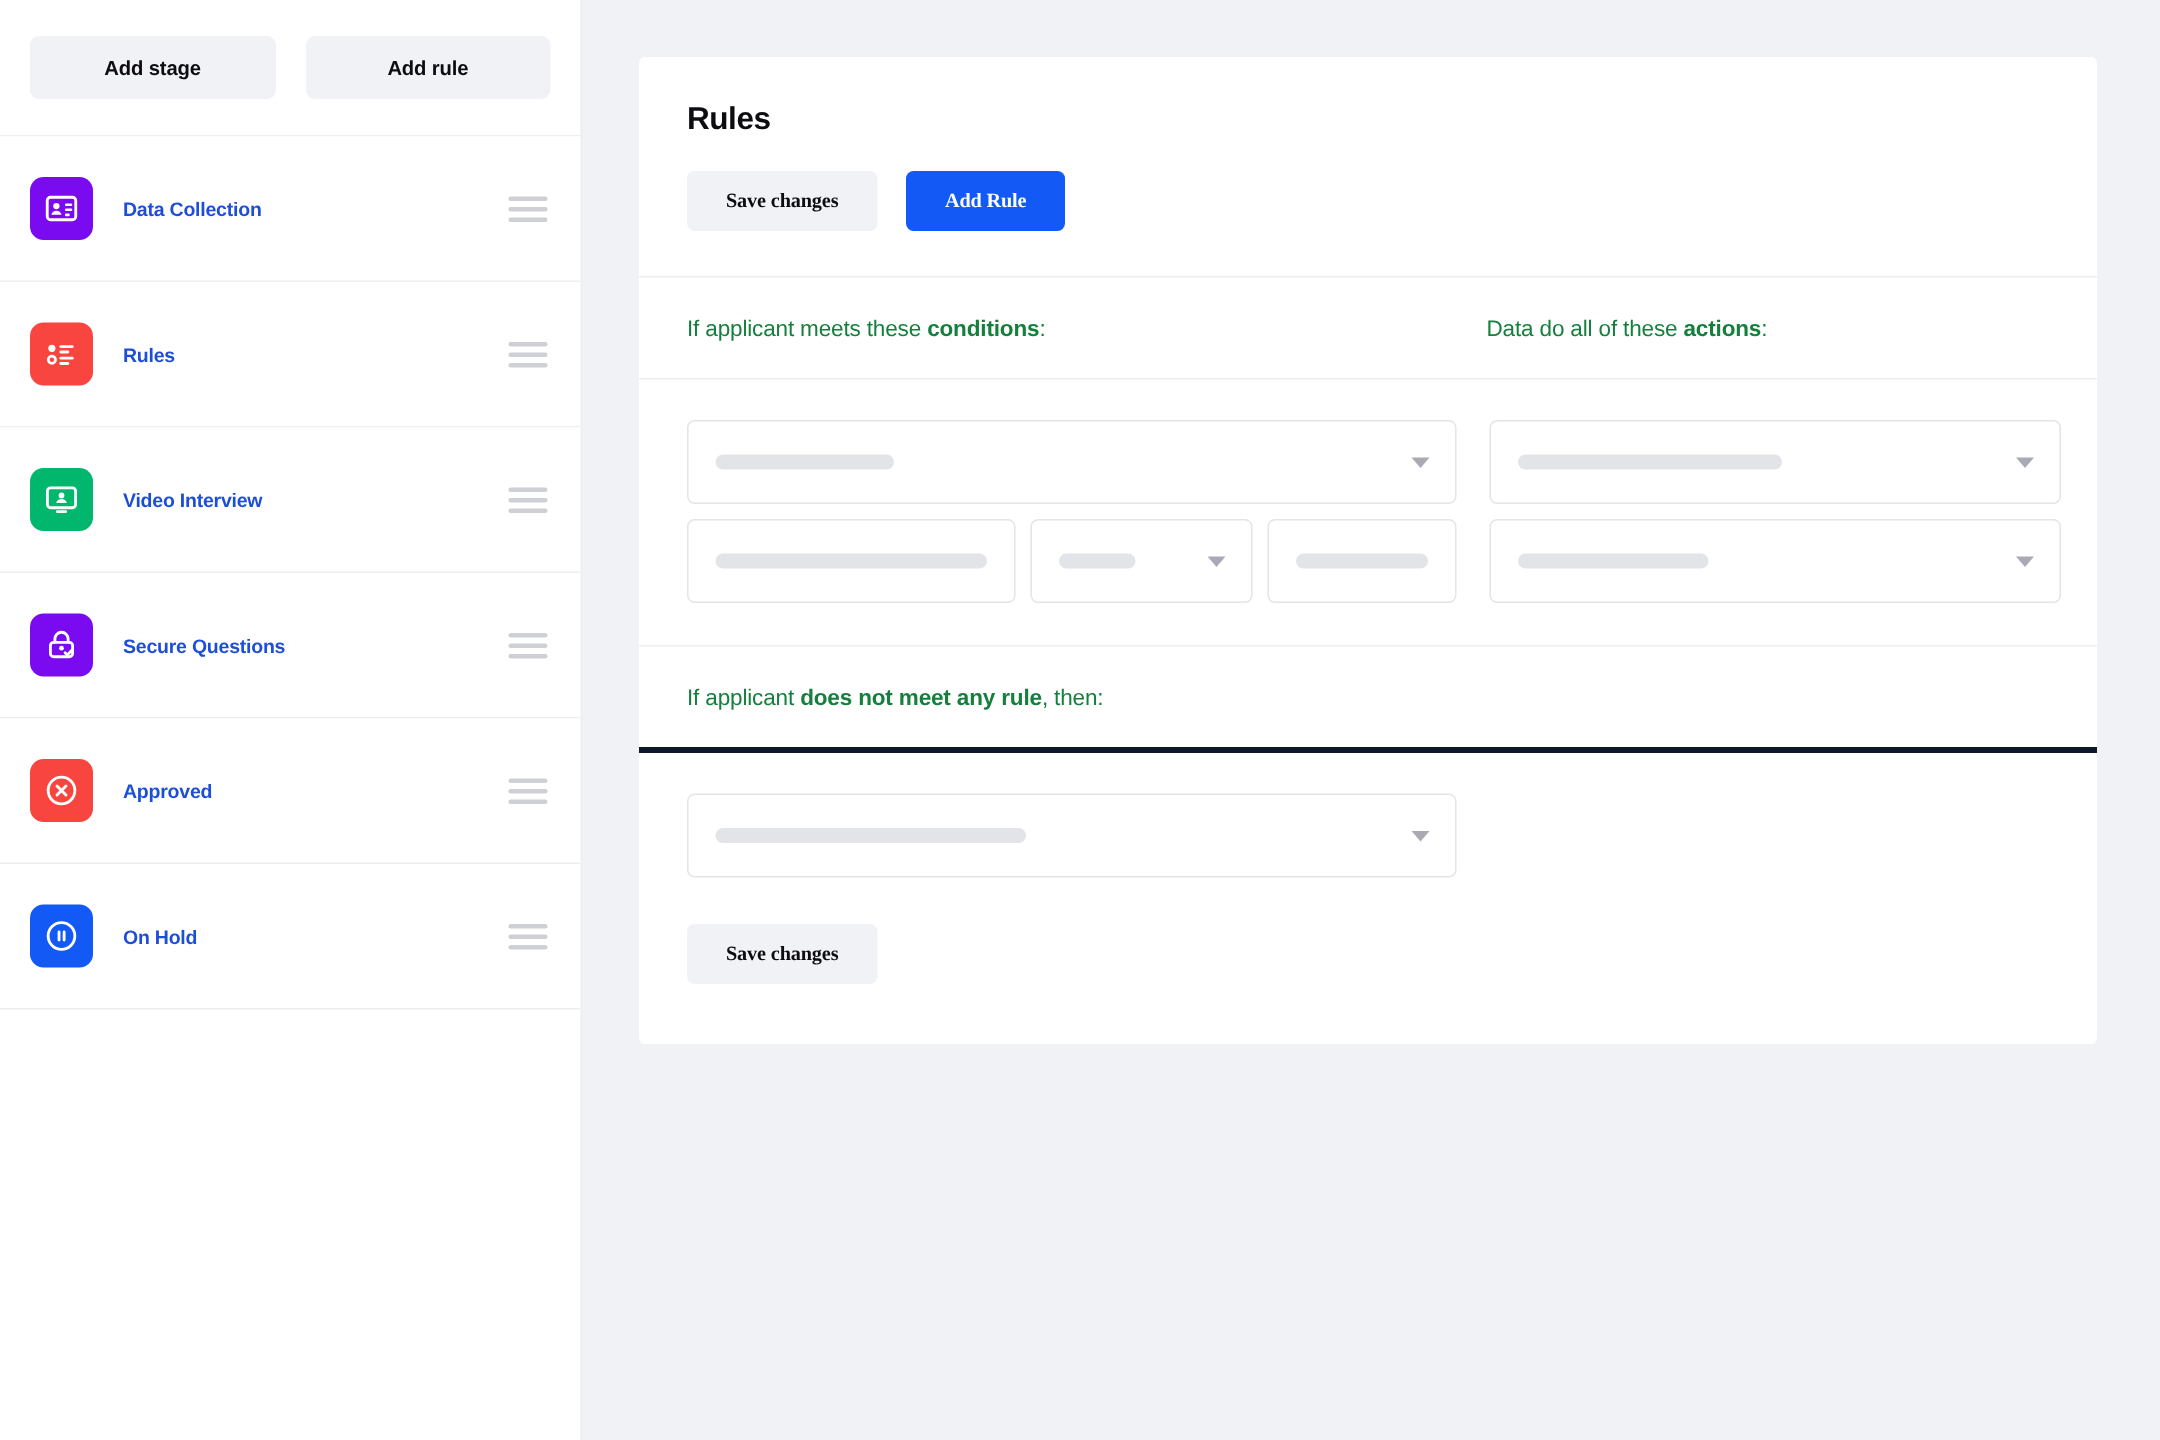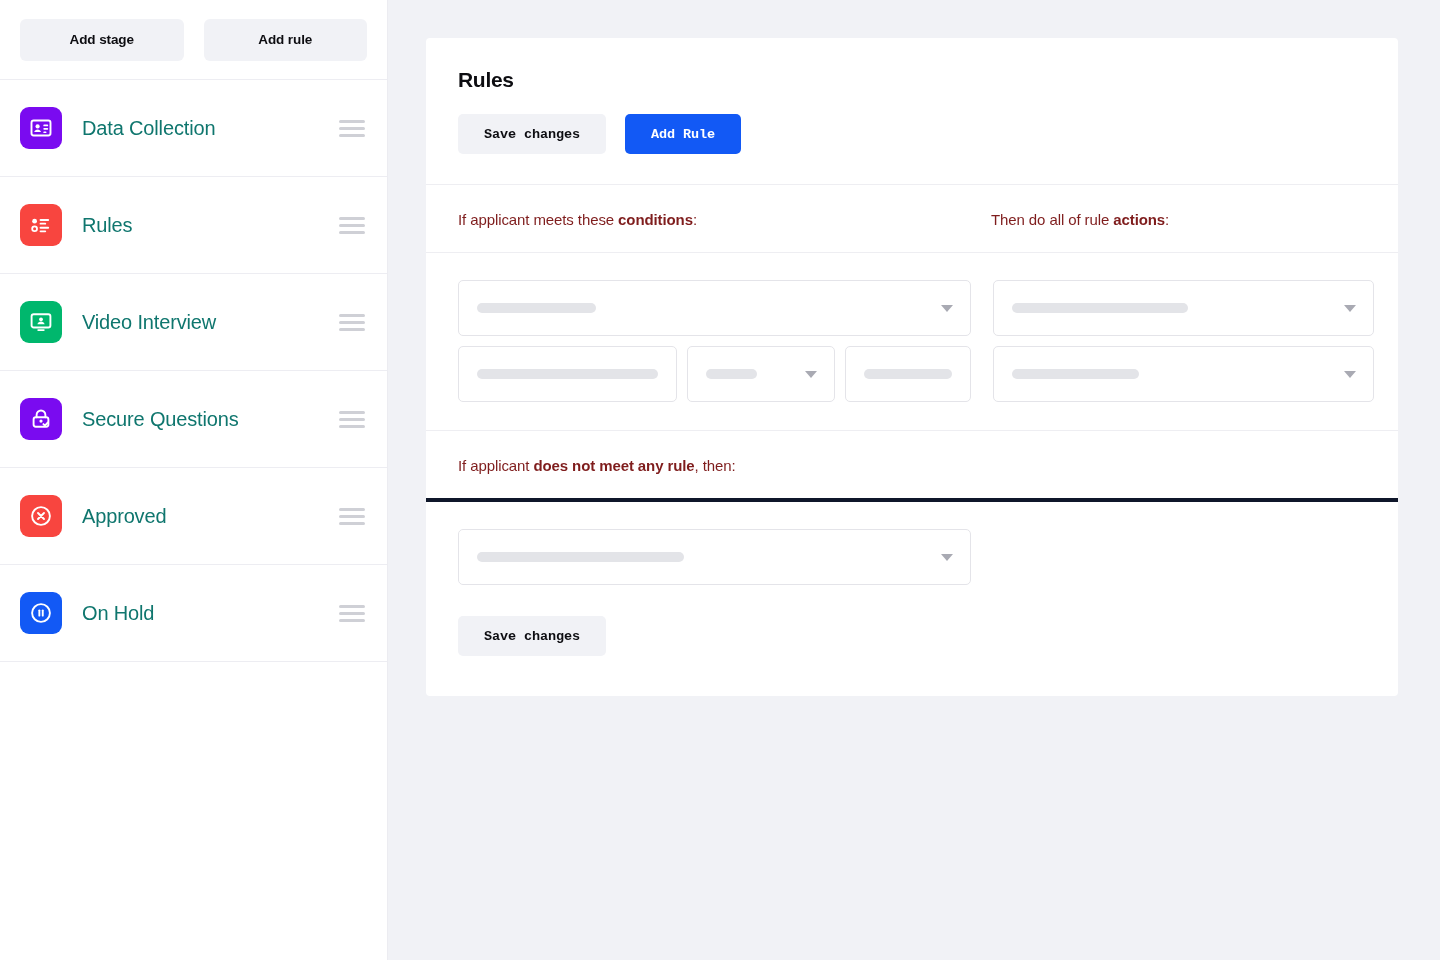--- a/index.html
+++ b/index.html
@@ -21,21 +21,21 @@
   
   .sidebar {
     width: 388px;
     height: 960px;
     background: #ffffff;
     border-right: 1px solid #ececf1;
     flex: 0 0 388px;
     overflow: hidden;
   }
   .sidebar-actions {
-    height: 80px;
+    height: 91px;
     display: flex;
     align-items: center;
     gap: 20px;
     padding: 0 20px;
     border-bottom: 1px solid #ededf2;
   }
   .ghost-btn {
     background: #f1f2f6;
     border: none;
     border-radius: 6px;
@@ -67,23 +67,23 @@
     height: 42px;
     border-radius: 9px;
     flex: 0 0 42px;
     display: flex;
     align-items: center;
     justify-content: center;
   }
   .stage-icon svg { display: block; }
   .stage-label {
     margin-left: 20px;
-    font-size: 20px;
-    font-weight: 400;
-    color: #0f766e;
+    font-size: 13px;
+    font-weight: 700;
+    color: #1d4ed8;
     letter-spacing: -0.15px;
     flex: 1 1 auto;
   }
   .drag-handle {
     width: 28px;
     height: 20px;
     flex: 0 0 28px;
     display: flex;
     flex-direction: column;
     justify-content: center;
@@ -125,21 +125,21 @@
   }
   .header-buttons {
     margin-top: 22px;
     display: flex;
     gap: 19px;
   }
   .btn {
     border: none;
     border-radius: 5px;
     height: 40px;
-    font-family: Liberation Mono, monospace;
+    font-family: Liberation Serif, serif;
     font-size: 13.5px;
     font-weight: 700;
     letter-spacing: -0.1px;
     cursor: pointer;
     display: inline-flex;
     align-items: center;
     justify-content: center;
   }
   .btn-secondary {
     background: #f1f2f6;
@@ -154,21 +154,21 @@
 
   .cols-head {
     display: flex;
     padding: 26px 32px 24px 32px;
     border-bottom: 1px solid #eeeef2;
   }
   .col-a { width: 533px; flex: 0 0 533px; }
   .col-b { flex: 1 1 auto; }
   .prompt {
     font-size: 15px;
-    color: #7f1d1d;
+    color: #15803d;
     letter-spacing: -0.1px;
   }
   .prompt b { font-weight: 700; }
 
   .fields-area {
     display: flex;
     padding: 27px 32px 28px 32px;
     border-bottom: 1px solid #eeeef2;
   }
   .field-stack { display: flex; flex-direction: column; gap: 10px; }
@@ -342,21 +342,21 @@
       </div>
 
       <div class="cols-head">
         <div class="col-a">
           <div class="prompt">
             <span>If applicant meets these </span><b>conditions</b><span>:</span>
           </div>
         </div>
         <div class="col-b">
           <div class="prompt">
-            <span>Then do all of rule </span><b>actions</b><span>:</span>
+            <span>Data do all of these </span><b>actions</b><span>:</span>
           </div>
         </div>
       </div>
 
       <div class="fields-area">
 
         <div class="field-stack">
           <div class="sel row-top">
             <span class="skel" id="sk-primary" style="width: 119px;"></span>
             <span class="caret"></span>

